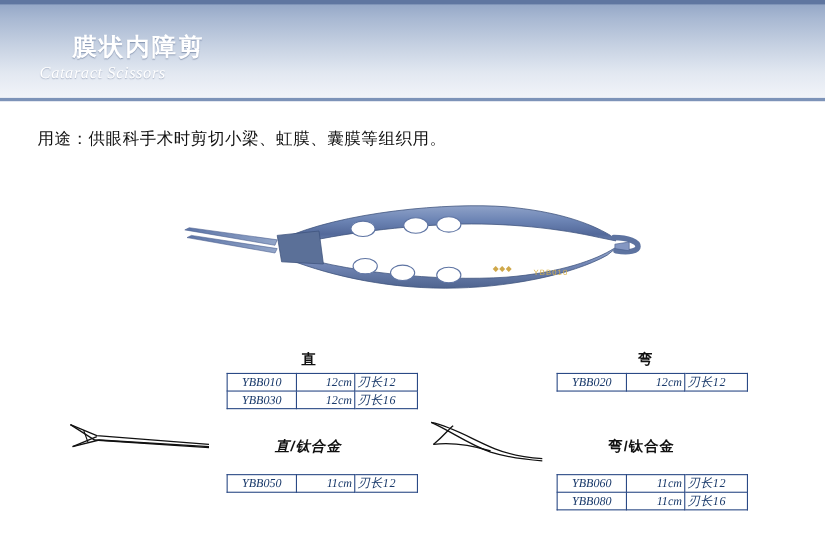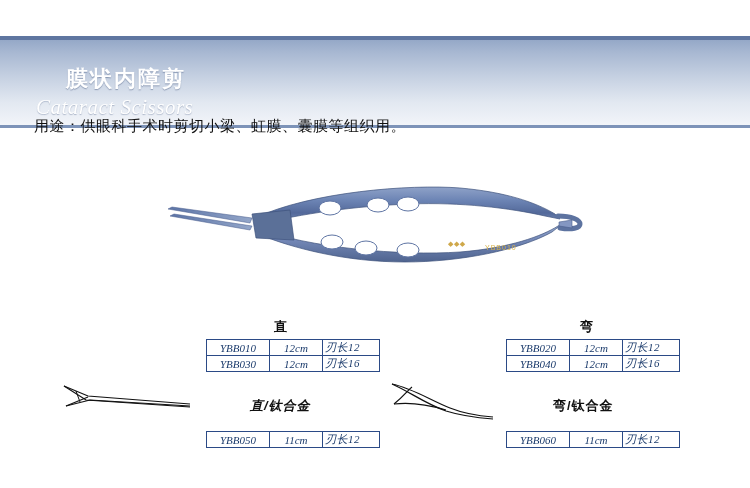--- a/index.html
+++ b/index.html
@@ -15,21 +15,20 @@
     overflow: hidden;
   }
 
   
   .header {
     position: absolute;
     left: 0; top: 0;
     width: 750px;
     height: 92px;
     background: linear-gradient(to bottom, #8fa3c4 0%, #a8b8d2 18%, #c6d1e2 45%, #e2e8f1 72%, #f4f6fa 100%);
-    margin-top: 36px;
   }
   .header-stripe-top {
     position: absolute;
     left: 0; top: 0;
     width: 750px;
     height: 4px;
     background: #5f76a0;
   }
   .header-stripe-bottom {
     position: absolute;
@@ -43,21 +42,21 @@
     left: 66px; top: 28px;
     font-size: 22px;
     font-weight: bold;
     color: #ffffff;
     letter-spacing: 2px;
     text-shadow: 0 1px 1px rgba(60,80,120,0.45);
   }
   .title-en {
     position: absolute;
     left: 36px; top: 59px;
-    font-size: 21px;
+    font-size: 15px;
     font-style: italic;
     color: #ffffff;
     font-family: "Liberation Serif", serif;
     letter-spacing: 0.5px;
     text-shadow: 0 1px 1px rgba(60,80,120,0.35);
   }
 
   
   .usage {
     position: absolute;
@@ -97,21 +96,21 @@
     color: #1a3a6b;
   }
   .tbl td {
     border: 1px solid #2b4a86;
     height: 15px;
     padding: 0 2px;
     white-space: nowrap;
     font-style: italic;
   }
   .c-code { width: 58px; text-align: center; }
-  .c-size { width: 48px; text-align: center; }
+  .c-size { width: 48px; text-align: right; }
   .c-spec { width: 52px; text-align: left; letter-spacing: 0.5px; }
 
   .tbl-a { left: 206px; top: 339px; }
   .tbl-b { left: 506px; top: 339px; }
   .tbl-c { left: 206px; top: 431px; }
   .tbl-d { left: 506px; top: 431px; padding-left: 44px; }
 
   
   .drawing {
     position: absolute;
@@ -202,44 +201,44 @@
 </tbody>
   </table>
 
 <table class="tbl tbl-b">
   <tbody>
       <tr>
     <td class="c-code">YBB020</td>
     <td class="c-size">12cm</td>
     <td class="c-spec">刃长12</td>
   </tr>
-  <tr>
-    <td class="c-code">YBB040</td>
-    <td class="c-size">12cm</td>
-    <td class="c-spec">刃长16</td>
-  </tr>
 </tbody>
   </table>
 
 <table class="tbl tbl-c">
   <tbody>
       <tr>
     <td class="c-code">YBB050</td>
     <td class="c-size">11cm</td>
     <td class="c-spec">刃长12</td>
   </tr>
 </tbody>
   </table>
 
 <table class="tbl tbl-d">
   <tbody>
       <tr>
     <td class="c-code">YBB060</td>
     <td class="c-size">11cm</td>
     <td class="c-spec">刃长12</td>
+  </tr>
+  <tr>
+    <td class="c-code">YBB080</td>
+    <td class="c-size">11cm</td>
+    <td class="c-spec">刃长16</td>
   </tr>
 </tbody>
   </table>
 
 <div class="drawing draw-straight">
   <svg width="135" height="40" viewBox="0 0 135 40">
     <path d="M 4 6 L 28 16 L 130 24" fill="none" stroke="#111111" stroke-width="1.2"></path>
     <path d="M 4 6 L 26 20 L 130 27" fill="none" stroke="#111111" stroke-width="1.2"></path>
     <path d="M 6 26 L 30 20 L 130 26" fill="none" stroke="#111111" stroke-width="1.2"></path>
     <path d="M 6 26 L 28 17" fill="none" stroke="#111111" stroke-width="1.2"></path>

